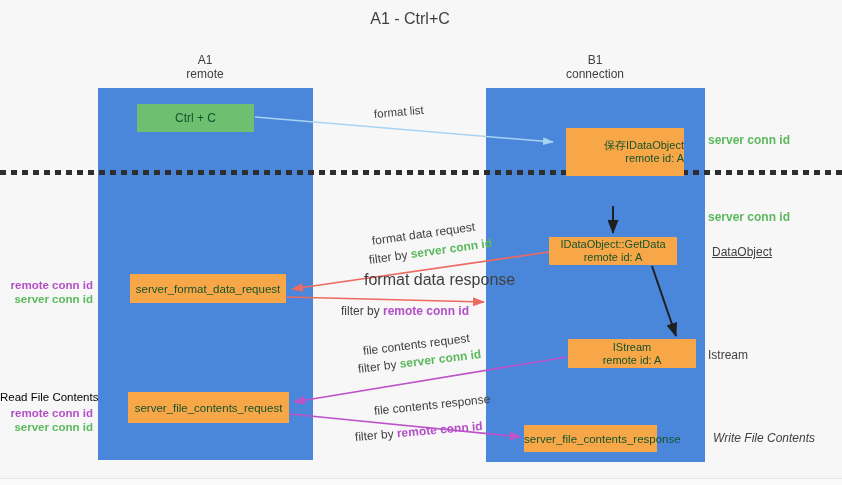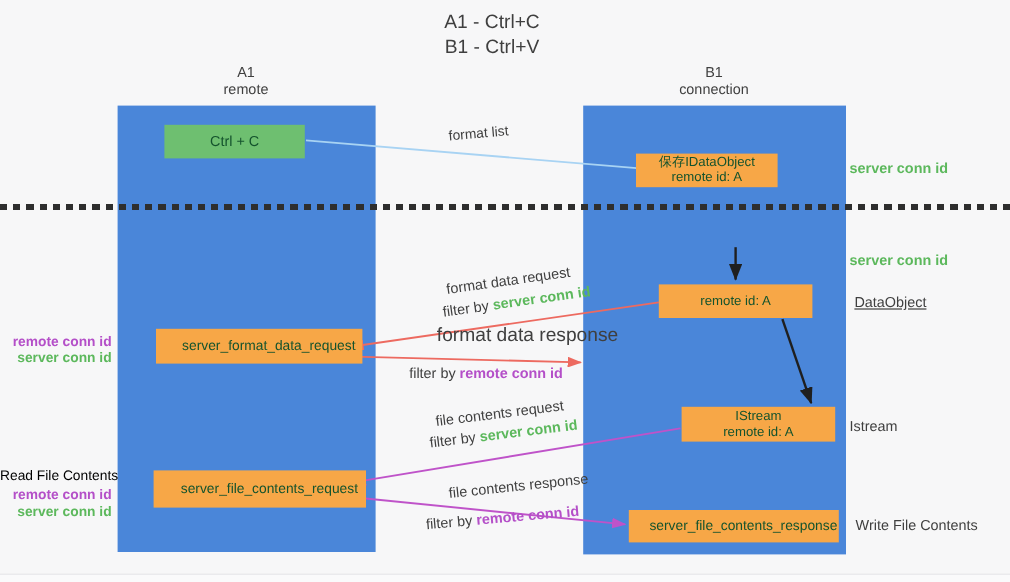--- a/index.html
+++ b/index.html
@@ -32,31 +32,31 @@
   .arrow-lblue{stroke:var(--arrow-light-blue);stroke-width:1.5;fill:none;}
   .arrow-black{stroke:var(--arrow-black);stroke-width:2;fill:none;}
   #ah-red path{fill:var(--arrow-red);} #ah-mag path{fill:var(--arrow-magenta);}
   #ah-lblue path{fill:var(--arrow-light-blue);} #ah-black path{fill:var(--arrow-black);}
 
   .node{position:absolute;z-index:4;color:#14532d;text-align:center;white-space:nowrap;
         display:flex;flex-direction:column;justify-content:center;}
   .node.green{background:var(--box-green);font-size:12px;}
   .node.orange{background:var(--box-orange);}
   .node .l{line-height:13px;font-size:11px;}
-  .node.single{font-size:11.5px;padding-left:16px;}
+  .node.single{font-size:11.5px;}
 
   .n-ctrl-c{left:137px;top:104px;width:117px;height:28px;}
-  .n-save{left:530px;top:128px;width:118px;height:28px;}
+  .n-save{left:566px;top:128px;width:118px;height:48px;text-align:right;}
   .n-ctrl-v{left:555px;top:181px;width:118px;height:25px;}
   .n-getdata{left:549px;top:237px;width:128px;height:28px;}
   .n-freq{left:130px;top:274px;width:156px;height:29px;}
   .n-fresp{left:487px;top:289px;width:157px;height:26px;}
   .n-istream{left:568px;top:339px;width:128px;height:29px;}
   .n-creq{left:128px;top:392px;width:161px;height:31px;}
-  .n-cresp{left:524px;top:425px;width:159px;height:27px;}
+  .n-cresp{left:524px;top:425px;width:133px;height:27px;}
 
   .lbl{position:absolute;z-index:5;white-space:nowrap;font-size:11.5px;color:var(--text-dark);}
   .lbl .green{color:var(--label-green);font-weight:bold;}
   .lbl .purple{color:var(--label-purple);font-weight:bold;}
   .lbl.green{color:var(--label-green);font-weight:bold;font-size:12px;}
   .lbl.rightcol{font-size:12px;}
   .side-left{position:absolute;left:0;width:93px;text-align:right;z-index:5;
              white-space:nowrap;font-size:11.5px;line-height:14px;}
   .side-left .purple{color:var(--label-purple);font-weight:bold;}
   .side-left .green{color:var(--label-green);font-weight:bold;}
@@ -67,21 +67,20 @@
 </style>
 </head>
 <body>
 
 <div class="canvas">
 
   <div class="bottom-strip"></div>
 
   <div class="title">
     <div>A1 - Ctrl+C</div>
-    <div>B1 - Ctrl+V</div>
   </div>
 
   <div class="lane-header left">
     <div>A1</div>
     <div>remote</div>
   </div>
   <div class="lane-header right">
     <div>B1</div>
     <div>connection</div>
   </div>
@@ -119,20 +118,21 @@
     <span>Ctrl + C</span>
   </div>
 
   <div class="node orange n-save">
     <span class="l">保存IDataObject</span>
     <span class="l">remote id: A</span>
   </div>
 
 
   <div class="node orange n-getdata">
+    <span class="l">IDataObject::GetData</span>
     <span class="l">remote id: A</span>
   </div>
 
   <div class="node orange single n-freq">
     <span>server_format_data_request</span>
   </div>
 
 
   <div class="node orange n-istream">
     <span class="l">IStream</span>
@@ -156,21 +156,21 @@
 
   <div class="lbl rot" style="left:363px;top:344px;transform:rotate(-7deg);font-size:12px;">file contents request</div>
   <div class="lbl rot" style="left:358px;top:362px;transform:rotate(-7deg);font-size:12px;"><span>filter by </span><span class="green">server conn id</span></div>
   <div class="lbl rot" style="left:374px;top:404px;transform:rotate(-6deg);font-size:12px;">file contents response</div>
   <div class="lbl rot" style="left:355px;top:430px;transform:rotate(-5deg);font-size:12px;"><span>filter by </span><span class="purple">remote conn id</span></div>
 
   <div class="lbl green" style="left:708px;top:133px;">server conn id</div>
   <div class="lbl green" style="left:708px;top:210px;">server conn id</div>
   <div class="lbl rightcol" style="left:712px;top:245px;text-decoration:underline;">DataObject</div>
   <div class="lbl rightcol" style="left:708px;top:348px;">Istream</div>
-  <div class="lbl rightcol" style="left:713px;top:431px;">Write File Contents</div>
+  <div class="lbl rightcol" style="left:713px;top:431px;font-style:italic;">Write File Contents</div>
 
   <div class="side-left" style="top:278px;">
     <div class="purple">remote conn id</div>
     <div class="green">server conn id</div>
   </div>
   <div class="side-left dark" style="top:390px;">Read File Contents</div>
   <div class="side-left" style="top:406px;">
     <div class="purple">remote conn id</div>
     <div class="green">server conn id</div>
   </div>

